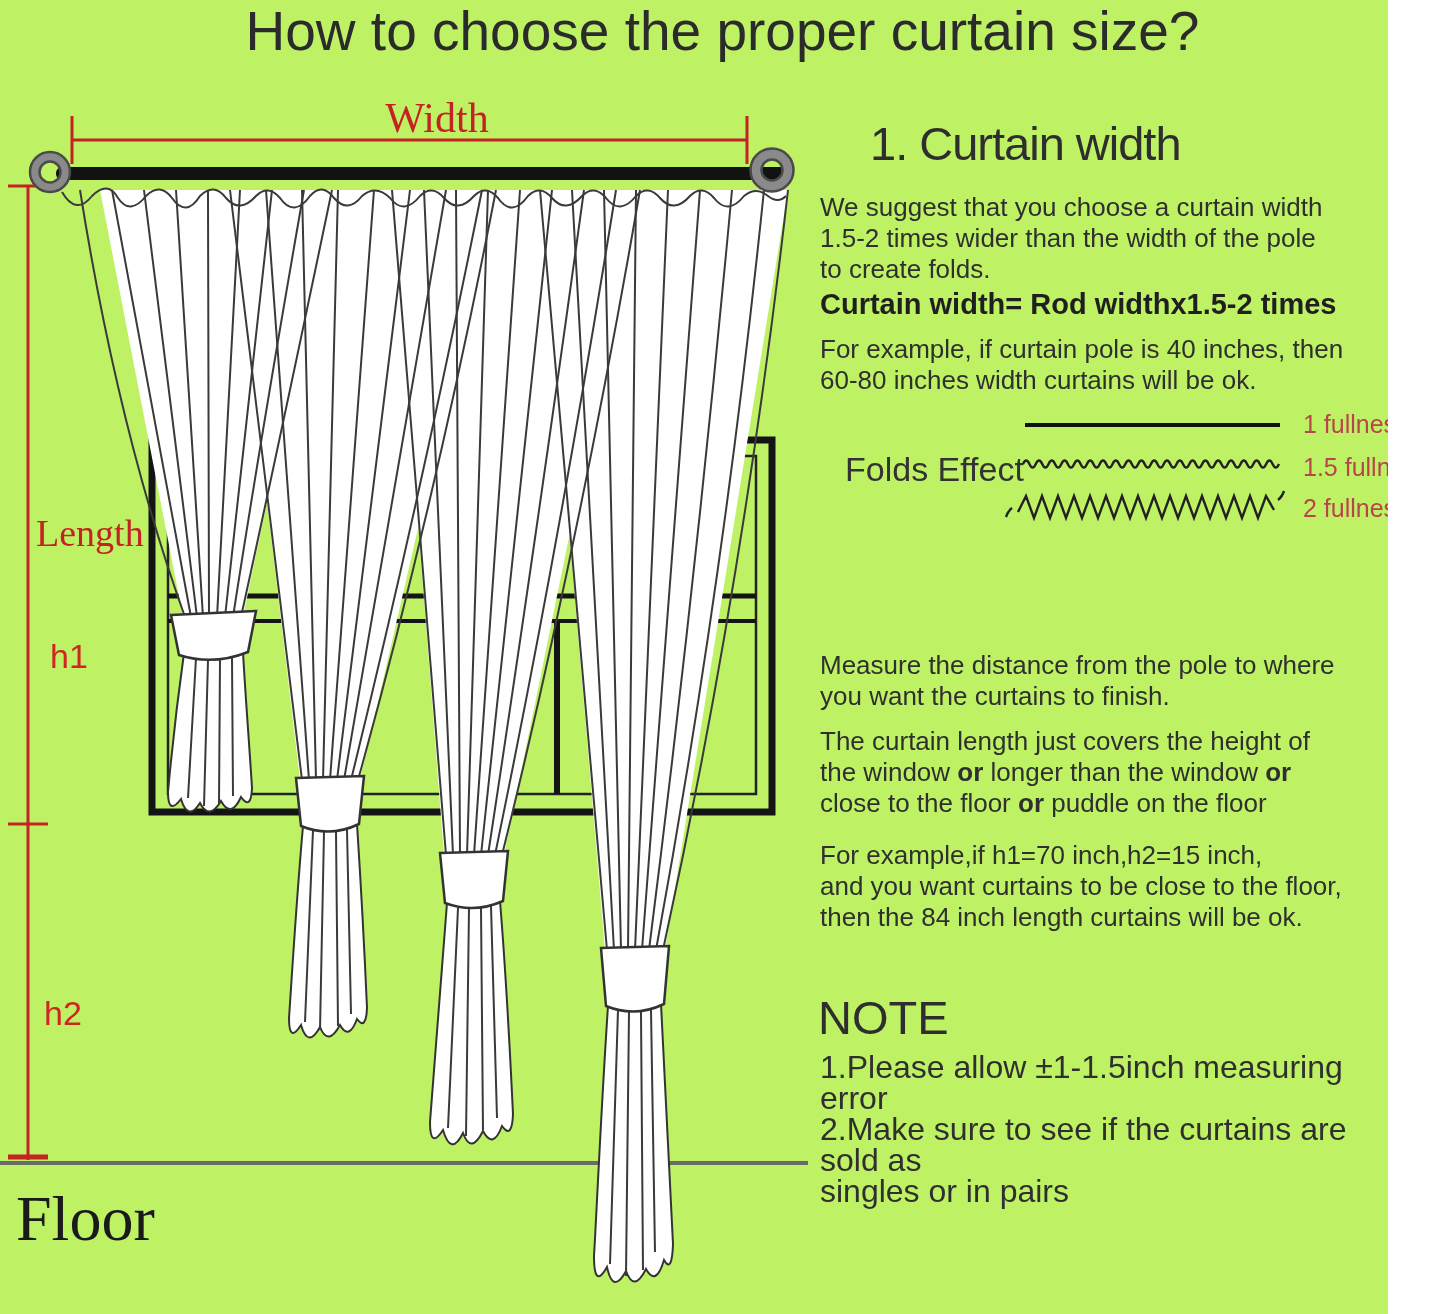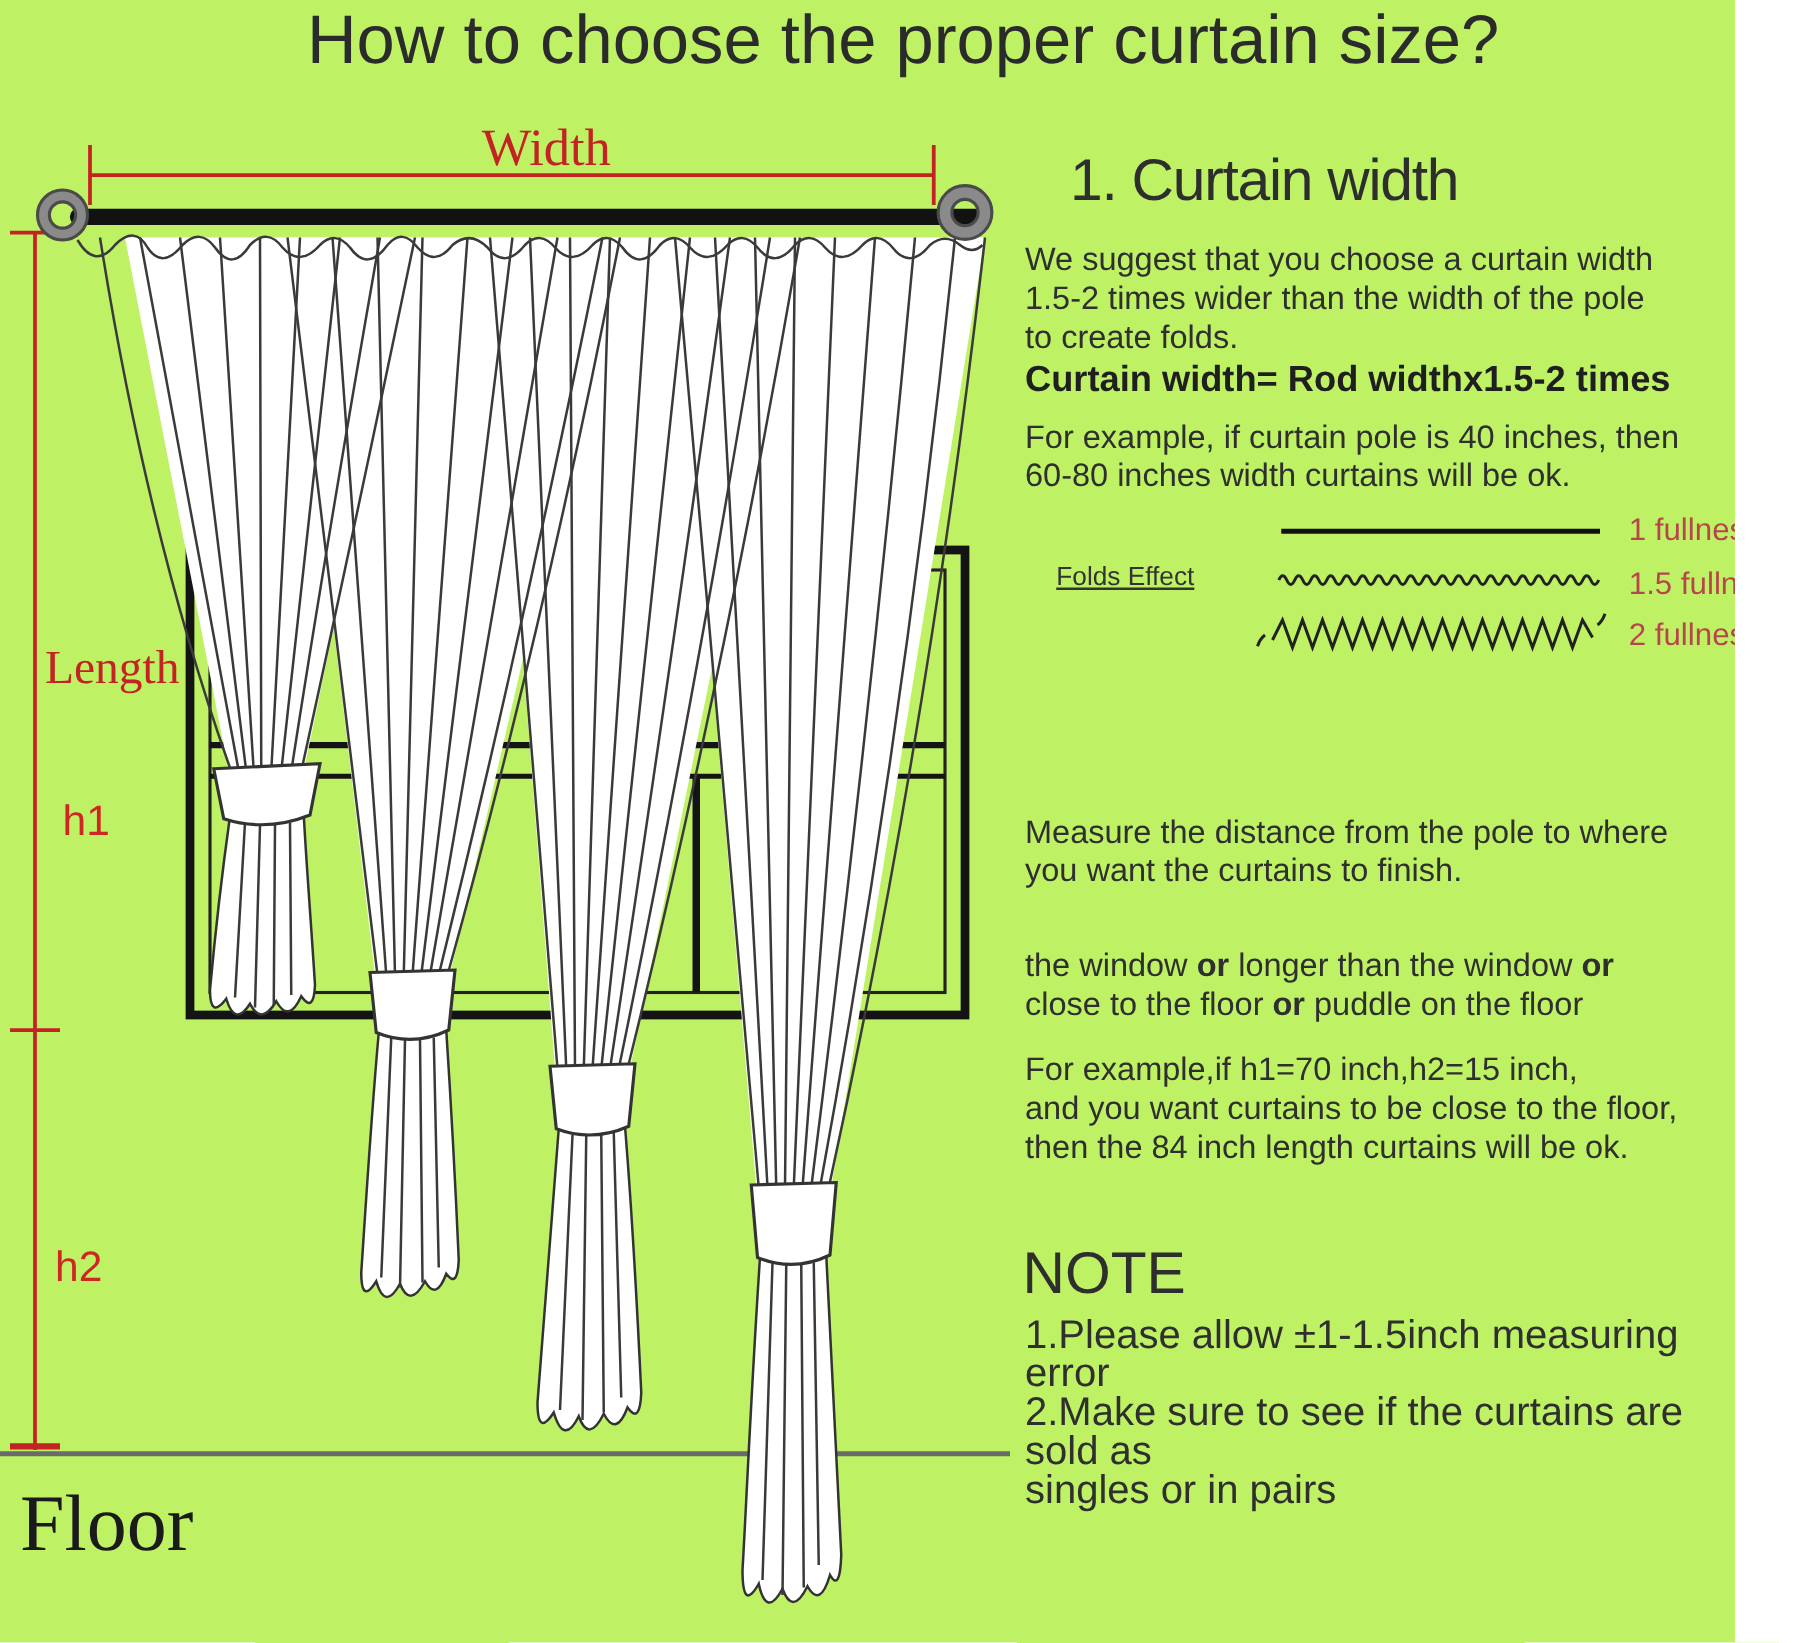--- a/index.html
+++ b/index.html
@@ -1,25 +1,25 @@
 <!DOCTYPE html>
 <html><head>
 <meta charset="utf-8">
 <style>
   html,body{margin:0;padding:0;background:#ffffff;}
   #page{position:relative;width:1388px;height:1314px;background:#bef264;overflow:hidden;
         font-family:"Liberation Sans",sans-serif;color:#2d2d2d;}
   .abs{position:absolute;}
   #title{top:0;left:0;width:1445px;text-align:center;font-size:55px;line-height:62px;
          color:#2b2b2b;letter-spacing:0px;}
-  .h2head{font-size:47px;color:#2e2e2e;letter-spacing:-1px;}
+  .h2head{font-size:47px;color:#2e2e2e;letter-spacing:-1px;margin-left:14px;}
   .body-text{font-size:26px;line-height:31px;color:#2f2f2f;white-space:pre-line;width:640px;}
   .formula{font-size:29px;font-weight:bold;color:#1f1f1f;text-align:right;}
   #folds-block{top:400px;left:820px;width:625px;height:140px;}
-  #folds-label{left:25px;top:50px;font-size:21px;color:#333;text-decoration:underline;}
+  #folds-label{left:25px;top:50px;font-size:34px;color:#333;}
   .fullness-label{left:483px;font-size:25px;color:#b8454b;}
   #note-heading{top:990px;left:818px;font-size:47px;color:#2e2e2e;text-align:center;}
   .note-item{font-size:32px;line-height:31px;white-space:pre-line;color:#2f2f2f;}
   svg text{font-family:"Liberation Serif",serif;}
   text.sans{font-family:"Liberation Sans",sans-serif;}
   .curt{stroke:#3a3a3a;stroke-width:2;fill:none;}
   .curtfill{fill:#ffffff;stroke:none;}
   .band{fill:#ffffff;stroke:#333;stroke-width:2.5;}
   .tail{fill:#ffffff;stroke:#333;stroke-width:2;}
   .red{stroke:#c42323;stroke-width:3;}
@@ -149,21 +149,21 @@
            l8,-22 l8,22 l8,-22 l8,22 l8,-22 l8,22 l8,-22 l8,22 l8,-22 l8,14 M458,100 q4,-3 6,-9"></path>
     </svg>
     <div class="abs fullness-label" style="top:10px">1 fullness</div>
     <div class="abs fullness-label" style="top:53px">1.5 fullness</div>
     <div class="abs fullness-label" style="top:94px">2 fullness</div>
   </div>
 
   <div class="abs body-text" style="left:820px;top:650px">Measure the distance from the pole to where
 you want the curtains to finish.</div>
   <div class="abs body-text" style="left:820px;top:726px;white-space:normal">
-    <br>
+    <span>The curtain length just covers the height of</span><br>
     <span>the window </span><b>or</b><span> longer than the window </span><b>or</b><br>
     <span>close to the floor </span><b>or</b><span> puddle on the floor</span>
   </div>
   <div class="abs body-text" style="left:820px;top:840px">For example,if h1=70 inch,h2=15 inch,
 and you want curtains to be close to the floor,
 then the 84 inch length curtains will be ok.</div>
 
   <div id="note-heading" class="abs">NOTE</div>
   <div class="abs" style="left:820px;top:1052px">
     <div class="note-item">1.Please allow ±1-1.5inch measuring error</div>

